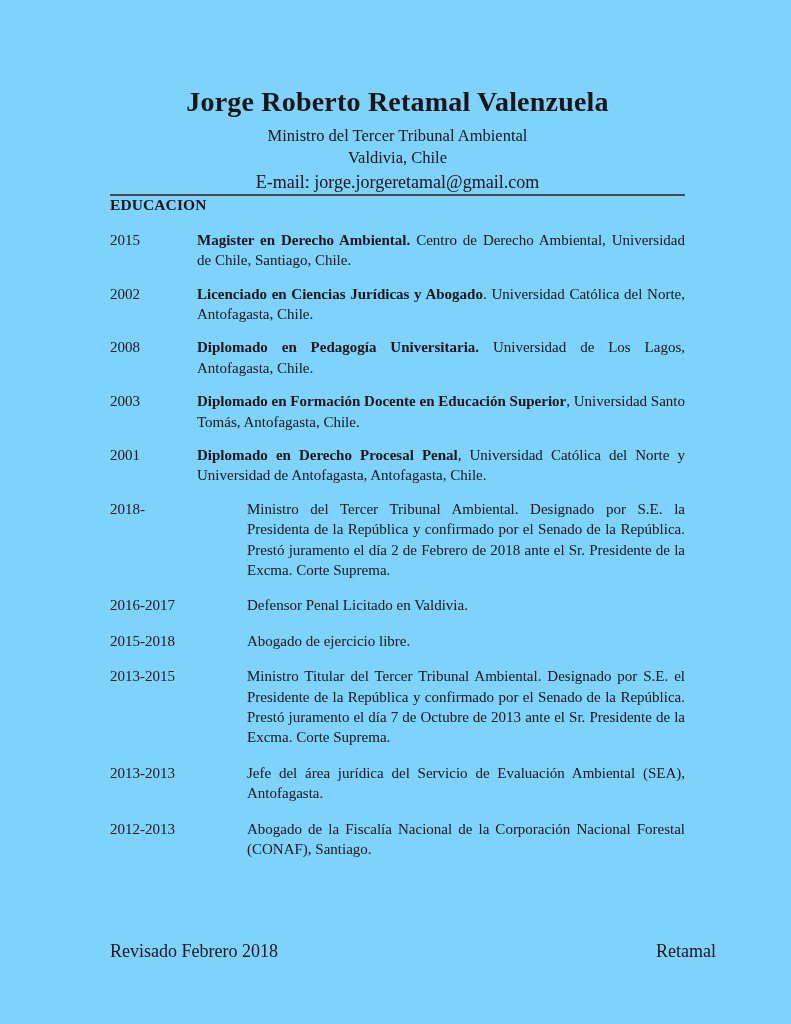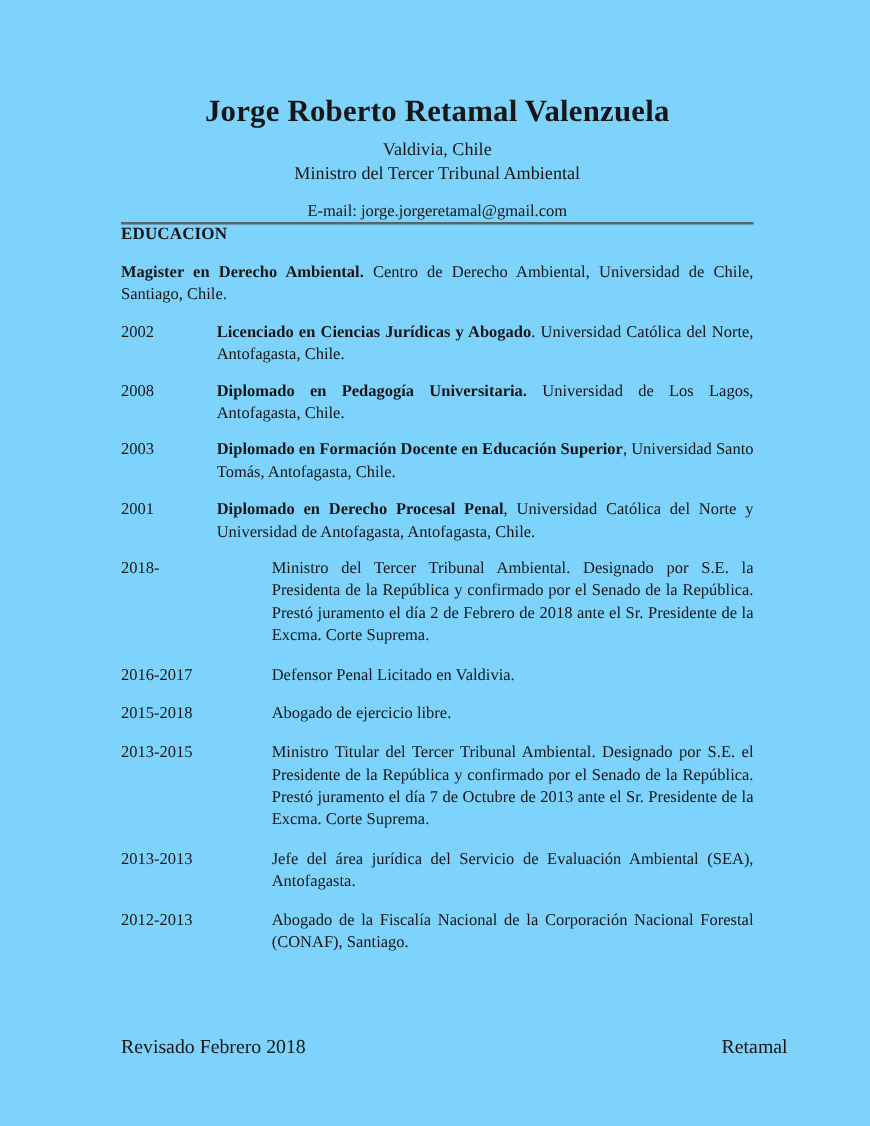--- a/index.html
+++ b/index.html
@@ -25,23 +25,23 @@
     font-size: 28px;
     font-weight: 700;
     margin: 0 0 7px 0;
     letter-spacing: 0.2px;
   }
   .header-sub {
     font-size: 16.5px;
     line-height: 1.32;
   }
   .header-email {
-    font-size: 15px;
+    font-size: 18px;
     line-height: 1.3;
-    margin-top: 14px;
+    margin-top: 2px;
   }
   hr.rule {
     border: none;
     border-top: 1.2px solid #4a4a4a;
     margin: 0;
   }
   .rule-1 { margin-top: 17px; }
   .rule-2 { margin-top: 13px; }
   
   .section-heading {
@@ -86,34 +86,35 @@
     font-size: 18px;
   }
 </style>
 </head>
 <body>
 
 <div class="page">
 
   <header class="cv-header">
     <h1 class="person-name">Jorge Roberto Retamal Valenzuela</h1>
+    <div class="header-sub">Ministro del Tercer Tribunal Ambiental</div>
     <div class="header-sub">Valdivia, Chile</div>
-    <div class="header-sub">Ministro del Tercer Tribunal Ambiental</div>
     <div class="header-email">E-mail: jorge.jorgeretamal@gmail.com</div>
   </header>
 
   <hr class="rule rule-1">
 
 
   <hr class="rule rule-2">
 
   <section>
     <h2 class="section-heading education-heading">EDUCACION</h2>
     <div class="edu-list">
   <div class="row">
+    <div class="year-col">2015</div>
     <p class="desc-col"><b>Magister en Derecho Ambiental.</b><span> Centro de Derecho Ambiental, Universidad de Chile, Santiago, Chile.</span></p>
   </div>
 
   <div class="row">
     <div class="year-col">2002</div>
     <p class="desc-col"><b>Licenciado en Ciencias Jurídicas y Abogado</b><span>. Universidad Católica del Norte, Antofagasta, Chile.</span></p>
   </div>
 
   <div class="row">
     <div class="year-col">2008</div>

